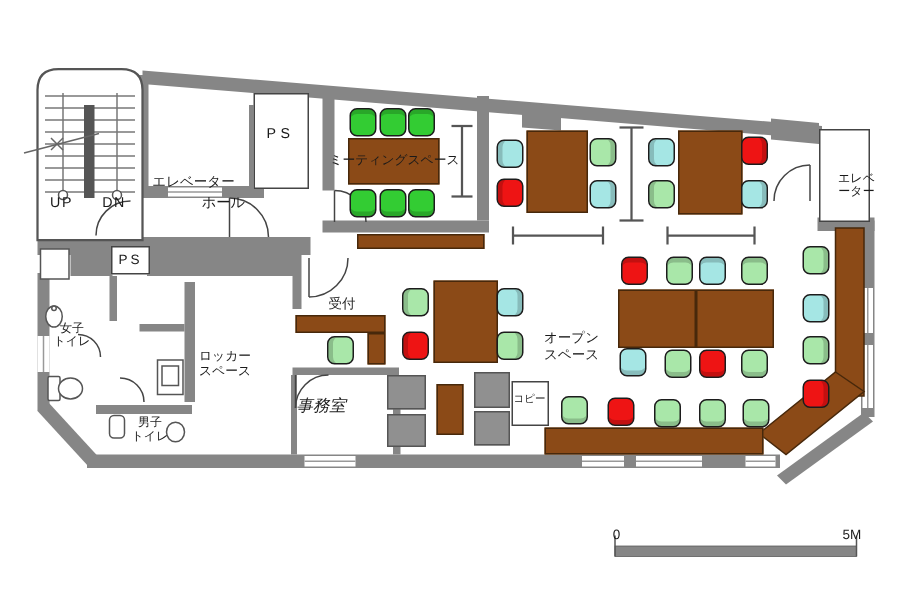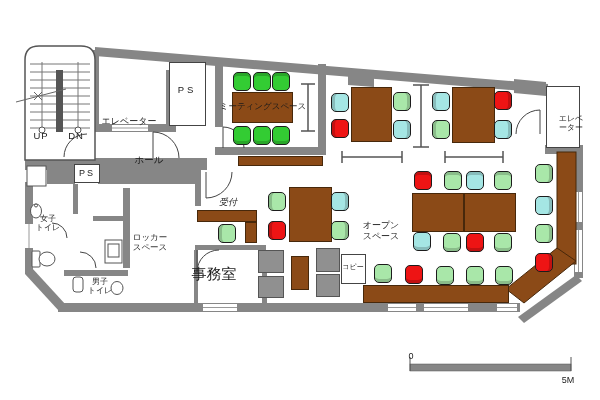--- a/index.html
+++ b/index.html
@@ -212,33 +212,33 @@
       <div class="chair back-r" style="left: 535px; top: 253px; background: rgb(238, 20, 20);"></div>
       <div class="chair back-b" style="left: 374px; top: 264px; background: rgb(169, 231, 169);"></div>
       <div class="chair back-b" style="left: 405px; top: 265px; background: rgb(238, 20, 20);"></div>
       <div class="chair back-b" style="left: 436px; top: 266px; background: rgb(169, 231, 169);"></div>
       <div class="chair back-b" style="left: 466px; top: 266px; background: rgb(169, 231, 169);"></div>
       <div class="chair back-b" style="left: 495px; top: 266px; background: rgb(169, 231, 169);"></div>
     </div>
   <div id="labels">
       <div class="lbl" style="left: 129px; top: 76px; font-size: 9px; margin-top: 40px;">エレベーター</div>
       <div class="lbl" style="left: 187px; top: 84px; font-size: 9.5px; letter-spacing: 3px;">PS</div>
-      <div class="lbl" style="left: 149px; top: 154px; font-size: 9.5px;">ホール</div>
+      <div class="lbl" style="left: 149px; top: 130px; font-size: 9.5px;">ホール</div>
       <div class="lbl" style="left: 41px; top: 130px; font-size: 9.5px; letter-spacing: 1px;">UP</div>
       <div class="lbl" style="left: 76px; top: 130px; font-size: 9.5px; letter-spacing: 1px;">DN</div>
       <div class="lbl" style="left: 87px; top: 168px; font-size: 9px; letter-spacing: 2px;">PS</div>
       <div class="lbl" style="left: 263px; top: 101px; font-size: 8.5px; text-align: right;">ミーティングスペース</div>
       <div class="lbl" style="left: 571px; top: 114px; font-size: 8px;">エレベーター</div>
       <div class="lbl" style="left: 48px; top: 214px; font-size: 8px;">女子
 トイレ</div>
       <div class="lbl" style="left: 100px; top: 277px; font-size: 8px;">男子
 トイレ</div>
       <div class="lbl" style="left: 150px; top: 232px; font-size: 8.5px;">ロッカー
 スペース</div>
-      <div class="lbl" style="left: 228px; top: 197px; font-size: 9px; font-style: italic;">受付</div>
-      <div class="lbl" style="left: 214px; top: 265px; font-size: 15px;">事務室</div>
+      <div class="lbl" style="left: 228px; top: 197px; font-size: 9px;">受付</div>
+      <div class="lbl" style="left: 214px; top: 265px; font-size: 11px; font-style: italic;">事務室</div>
       <div class="lbl" style="left: 381px; top: 220px; font-size: 9px;">オープン
 スペース</div>
       <div class="lbl" style="left: 353px; top: 263px; font-size: 7px;">コピー</div>
       <div class="lbl" style="left: 411px; top: 351px; font-size: 9px;">0</div>
-      <div class="lbl" style="left: 568px; top: 351px; font-size: 9px; margin-top: 24px;">5M</div>
+      <div class="lbl" style="left: 568px; top: 351px; font-size: 9px;">5M</div>
     </div>
 </div>
 
 </body></html>

